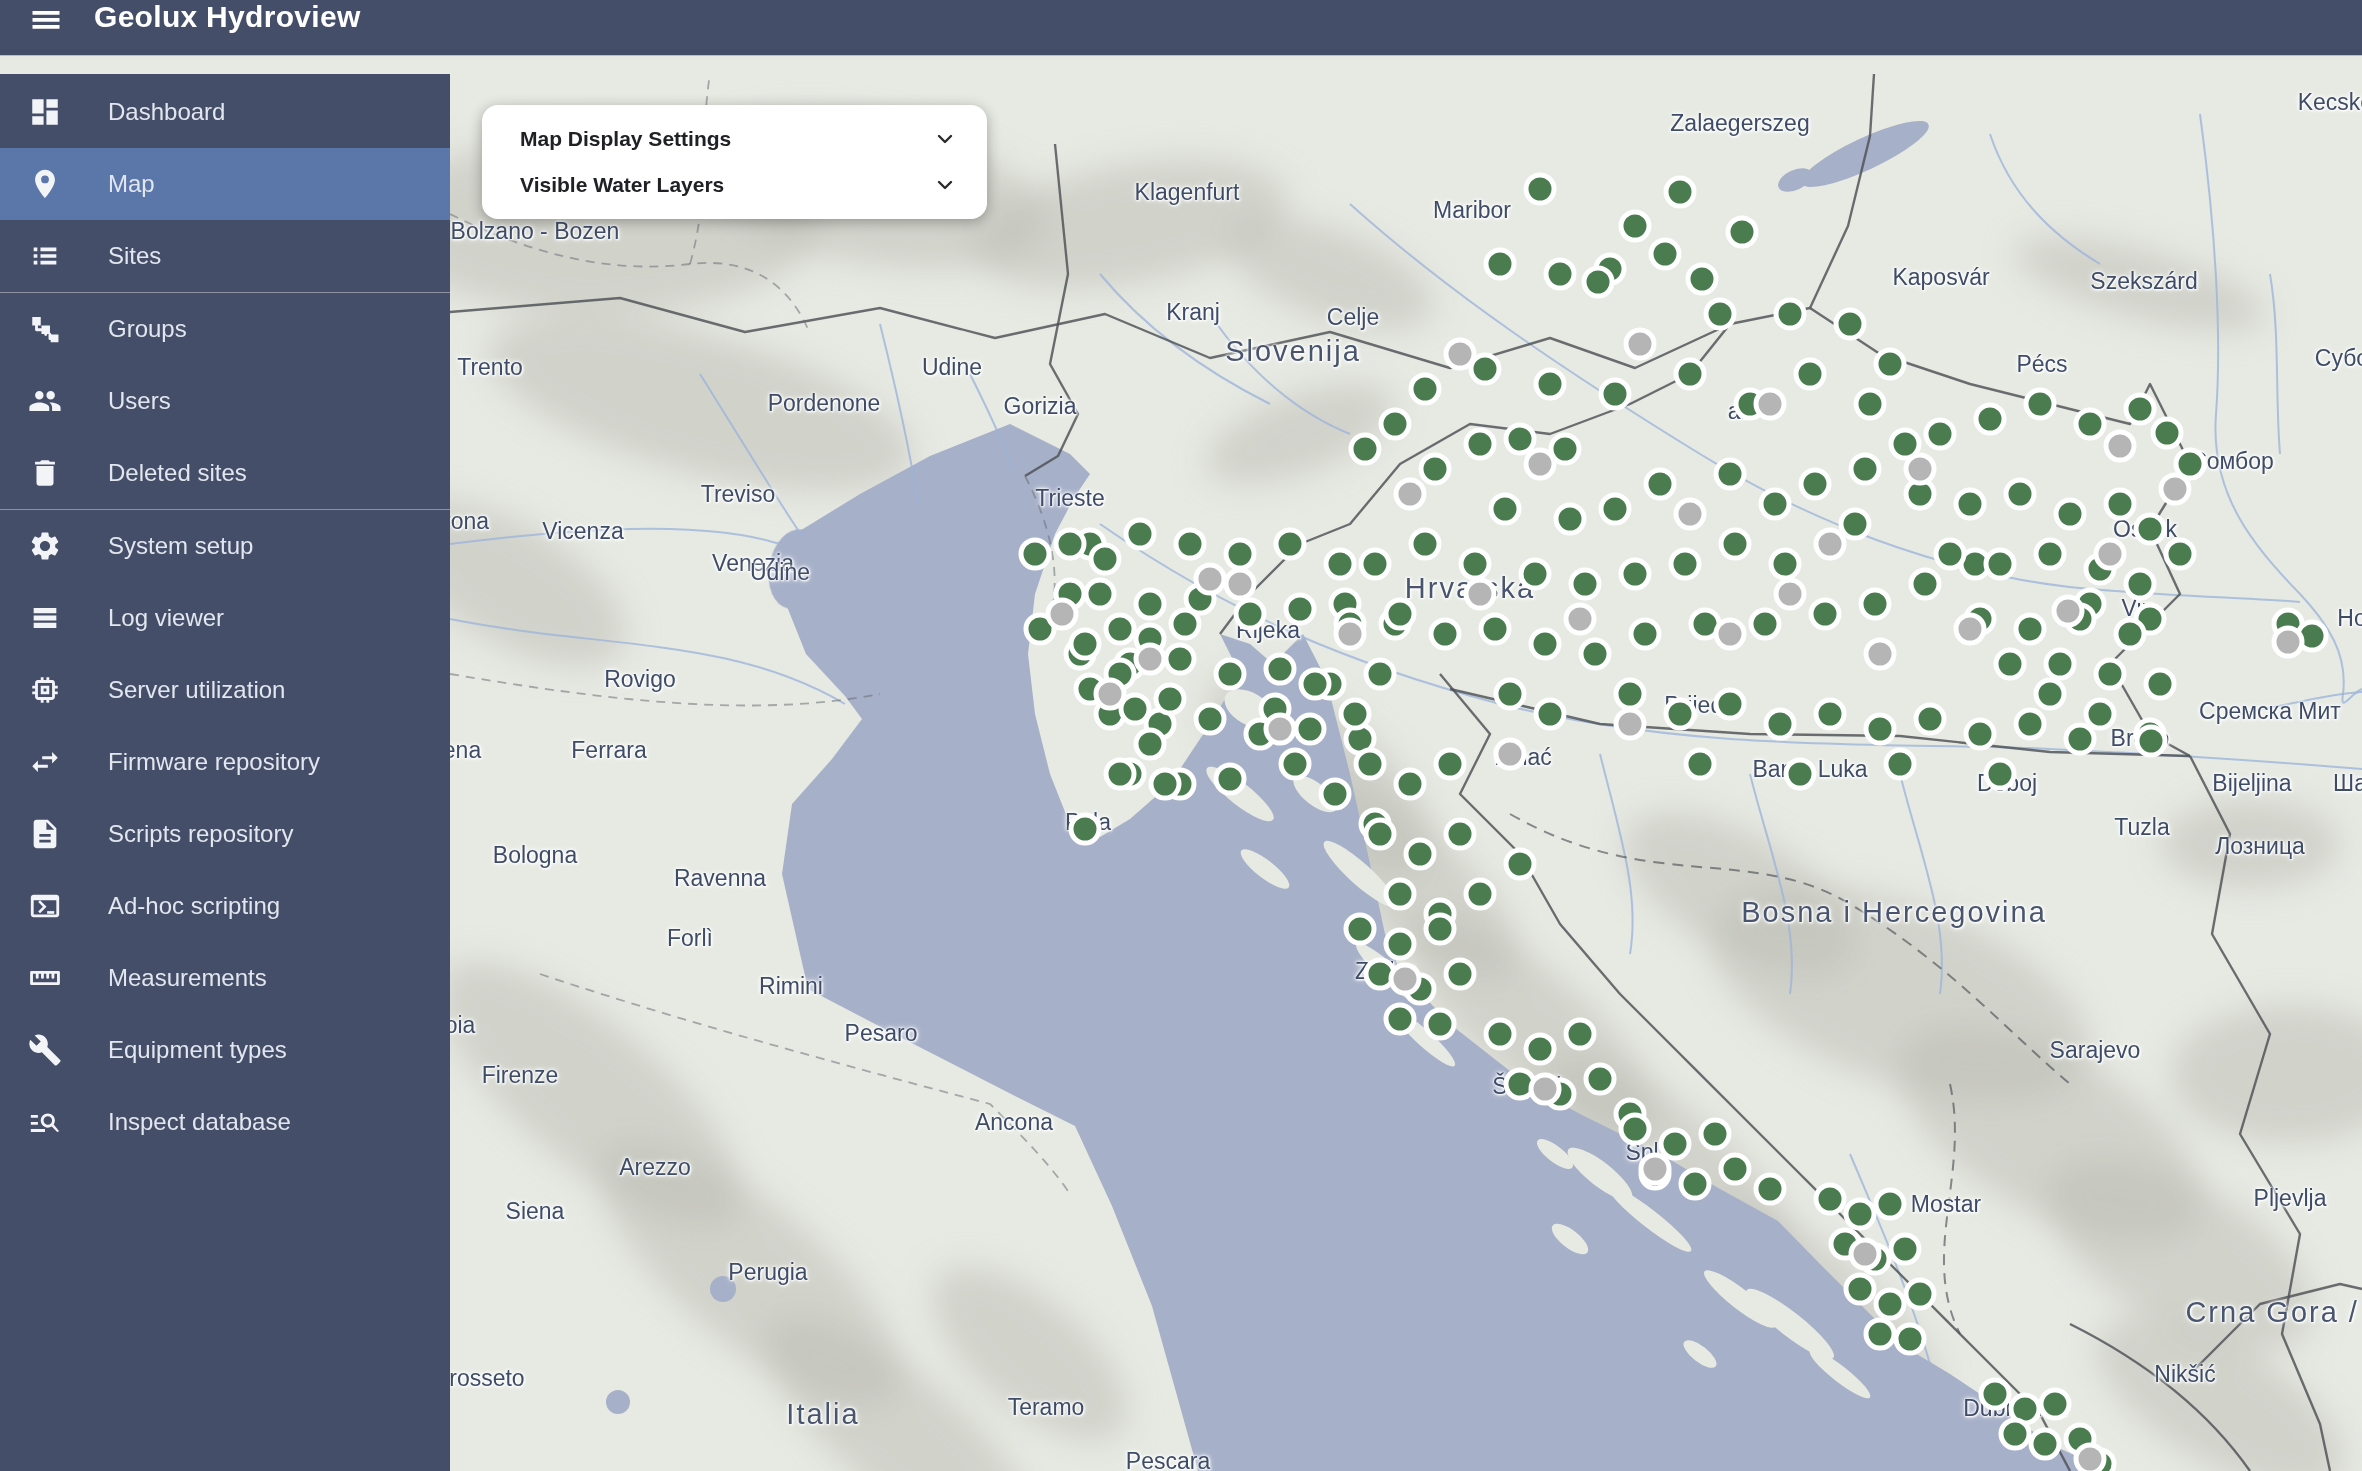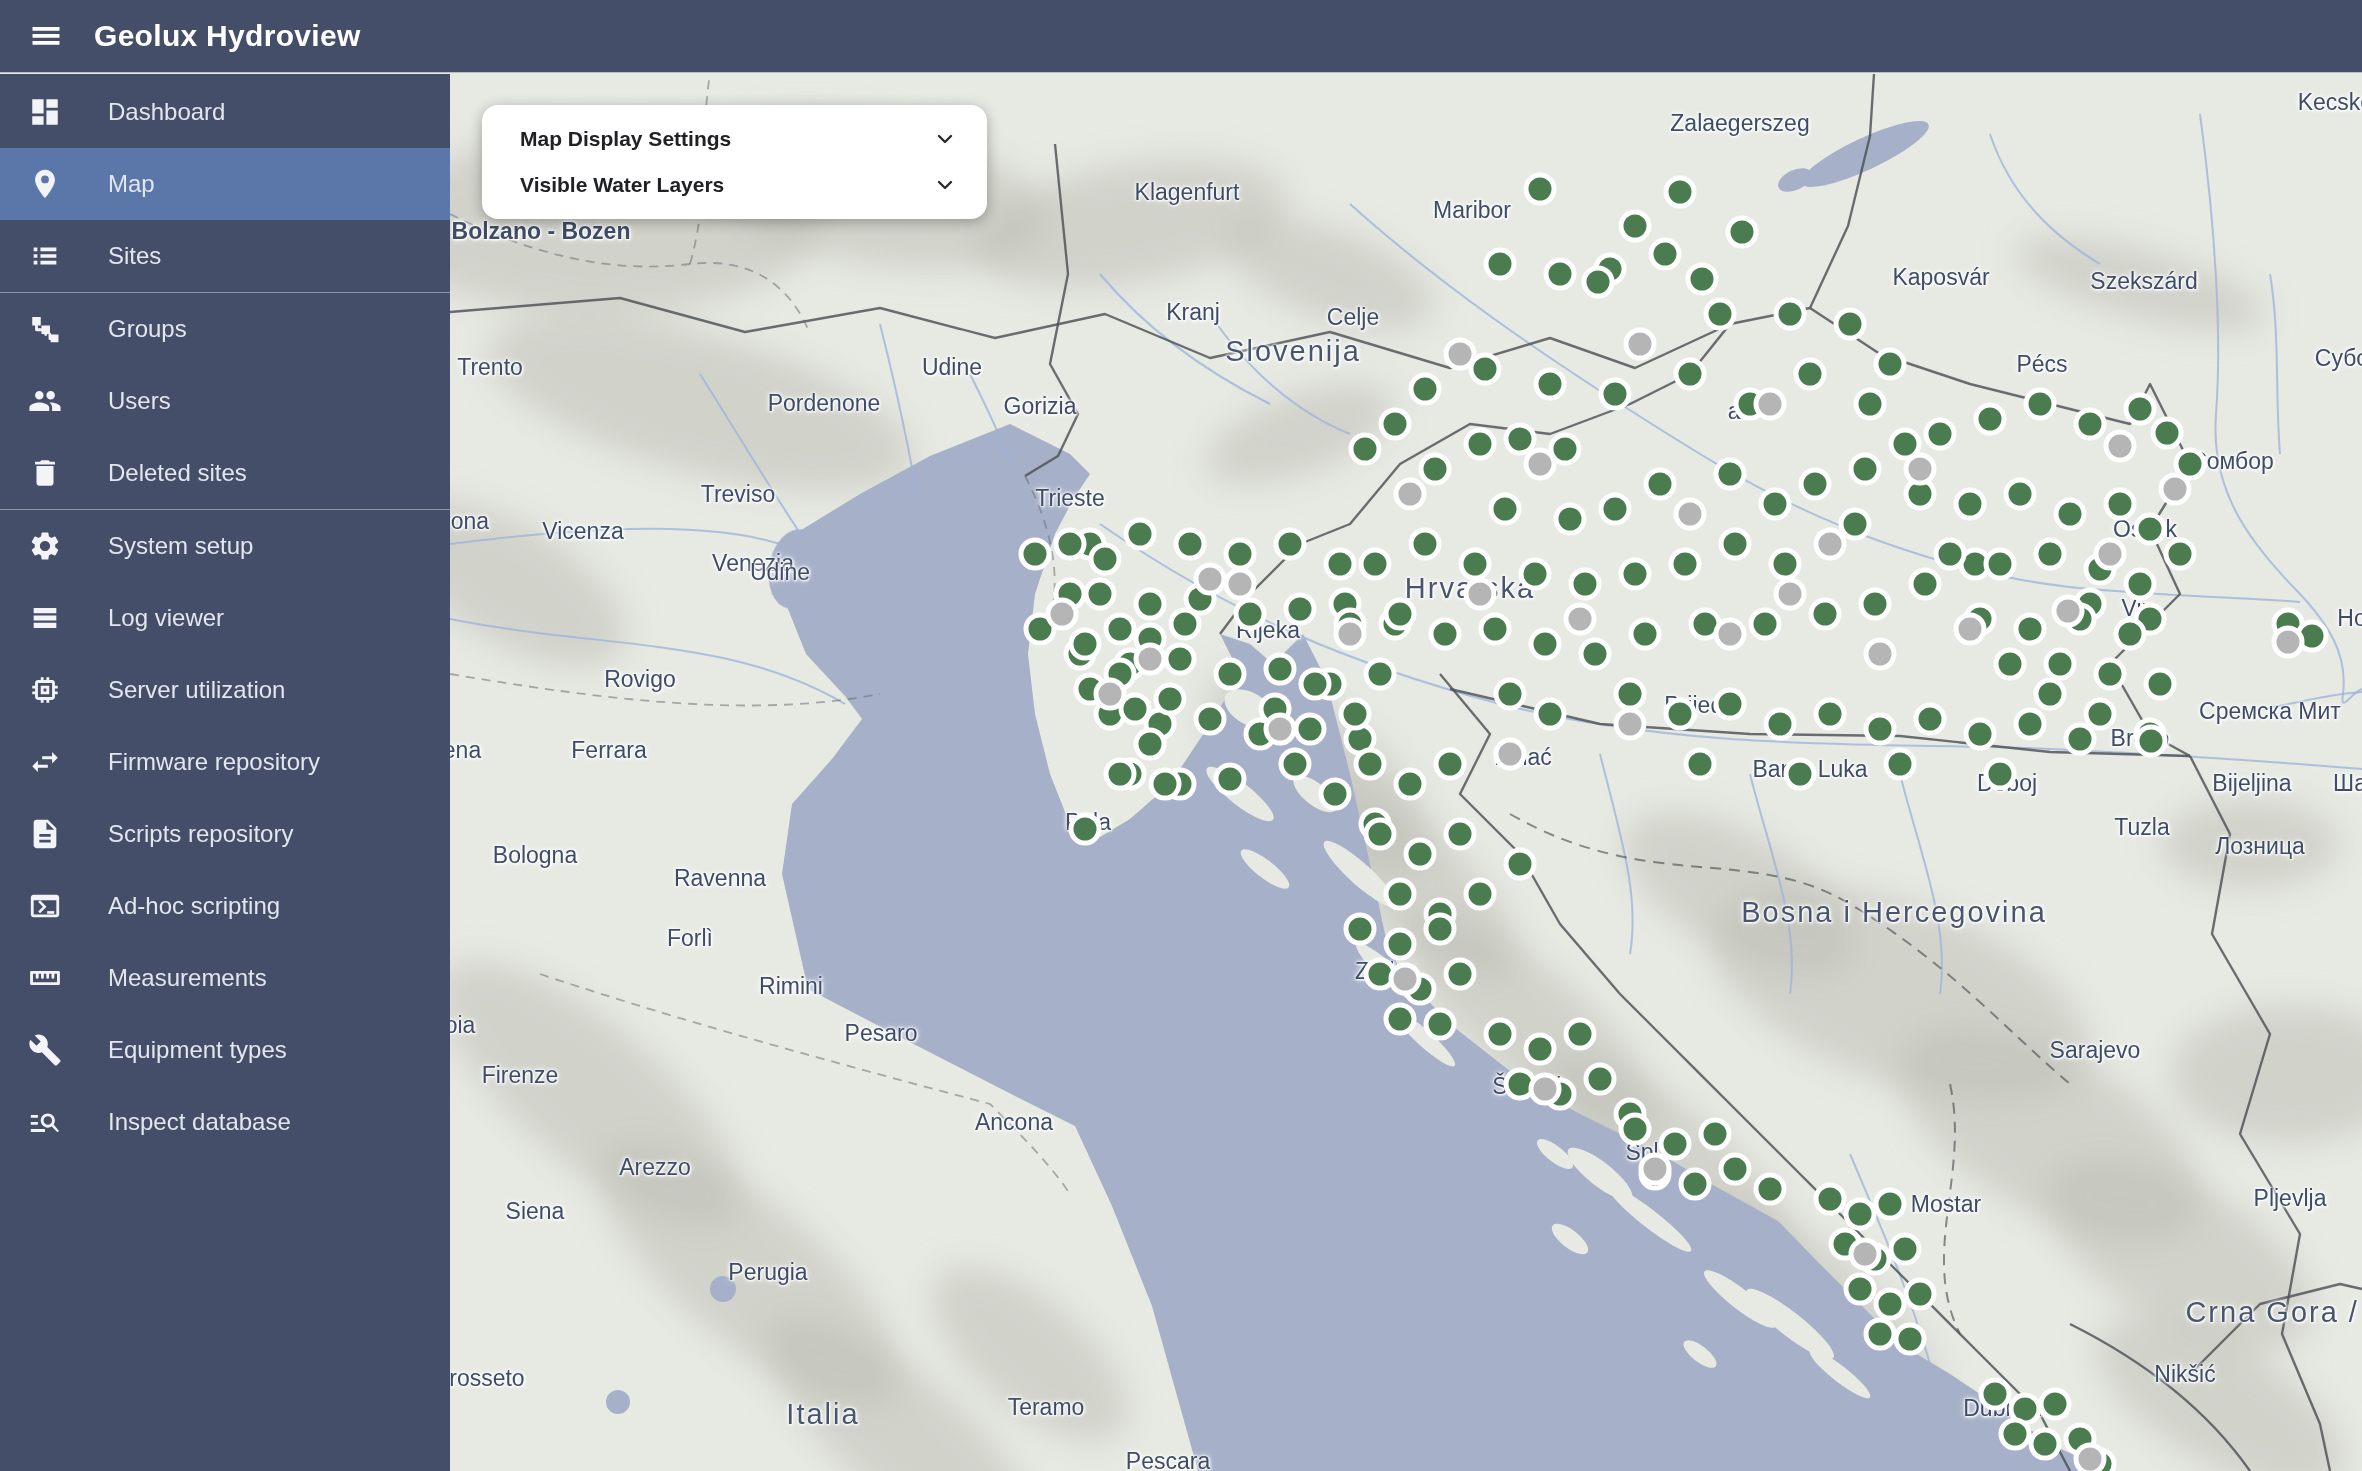--- a/index.html
+++ b/index.html
@@ -1,21 +1,21 @@
 <!DOCTYPE html>
 <html style="--chrome: #454e68; --nav-selected: #5b76a9; --land: #e7eae3; --sea: #a6b0c8; --site-ok: #4a7c50; --site-off: #b5b5b5; --maplabel: #3f4c68; --panel-text: #202124;"><head>
 <meta charset="utf-8">
 <style>
   html,body{margin:0;padding:0;width:2362px;height:1471px;overflow:hidden;
     font-family:"Liberation Sans",sans-serif;background:#e7eae3;}
   .app{position:relative;width:2362px;height:1471px;}
 
   
-  header{position:absolute;top:0;left:0;right:0;height:73px;background:var(--chrome);
-    display:flex;align-items:center;padding-left:26px;border-bottom:1px solid #b9bdc8;
+  header{position:absolute;top:0;left:0;right:0;height:56px;background:var(--chrome);
+    display:flex;align-items:flex-start;padding-left:26px;border-bottom:1px solid #b9bdc8;
     box-sizing:border-box;z-index:40;}
   .menu-btn{background:none;border:none;padding:0;width:40px;height:40px;cursor:pointer;
     display:flex;align-items:center;justify-content:center;}
   .menu-btn svg{width:36px;height:36px;}
   header h1{color:#fff;font-size:30px;font-weight:600;margin:0 0 0 28px;letter-spacing:.3px;}
 
   
   nav.sidebar{position:absolute;top:74px;left:0;width:450px;height:1397px;background:var(--chrome);
     z-index:30;padding-top:2px;box-sizing:border-box;}
   .side-item{height:72px;display:flex;align-items:center;cursor:pointer;color:#e2e6ee;font-size:24px;}
@@ -303,21 +303,21 @@
         <path class="bord dash" d="M1500,1010 C1520,1100 1470,1180 1510,1260"></path>
         <path class="bord reg" d="M0,600 C150,625 300,645 430,620"></path>
         <path class="bord reg" d="M90,900 C240,950 390,990 540,1030 C570,1060 600,1090 620,1120"></path>
         <path class="bord reg" d="M0,140 C80,180 160,200 240,190 C300,183 340,210 360,260"></path>
         <path class="bord reg" d="M240,190 C260,120 250,60 260,0"></path>
         <path class="bord reg" d="M575,402 C600,450 612,500 600,545"></path>
       </g>
     </svg>
 
     <div id="map-labels">
-        <span class="map-label" style="left: 91px; top: 157px; font-weight: bold;">Bolzano - Bozen</span>
+        <span class="map-label" style="left: 85px; top: 157px;">Bolzano - Bozen</span>
         <span class="map-label" style="left: 40px; top: 293px;">Trento</span>
         <span class="map-label" style="left: 737px; top: 118px;">Klagenfurt</span>
         <span class="map-label" style="left: 1290px; top: 49px;">Zalaegerszeg</span>
         <span class="map-label" style="left: 1895px; top: 28px;">Kecskem</span>
         <span class="map-label" style="left: 1022px; top: 136px;">Maribor</span>
         <span class="map-label" style="left: 1491px; top: 203px;">Kaposvár</span>
         <span class="map-label" style="left: 1694px; top: 207px;">Szekszárd</span>
         <span class="map-label" style="left: 1592px; top: 290px;">Pécs</span>
         <span class="map-label" style="left: 1782px; top: 387px;">Сомбор</span>
         <span class="map-label" style="left: 1897px; top: 284px;">Субот</span>

